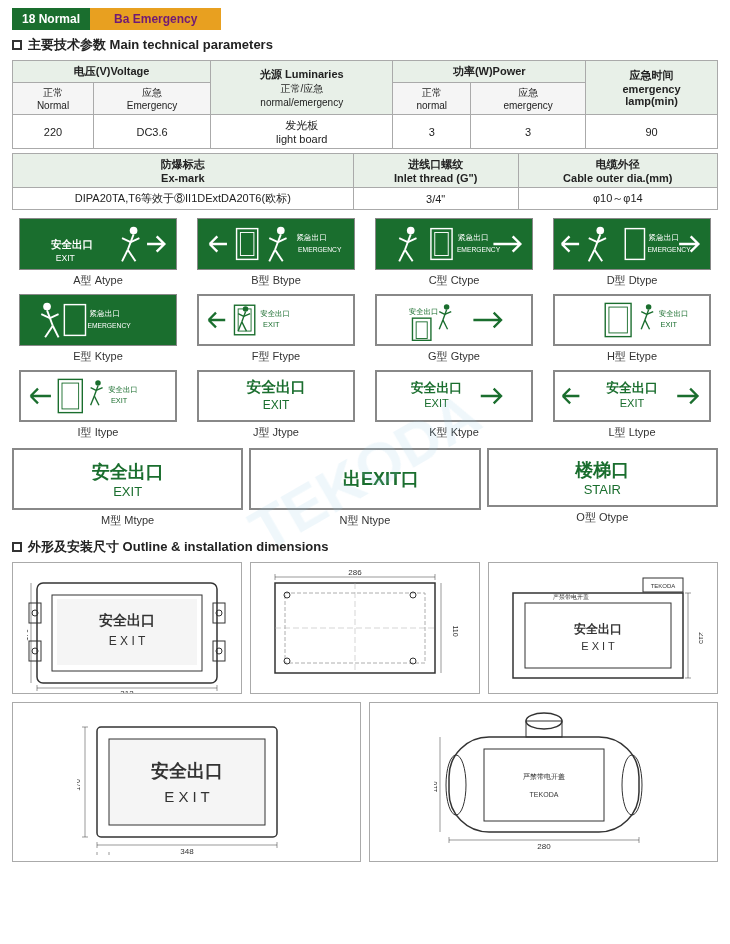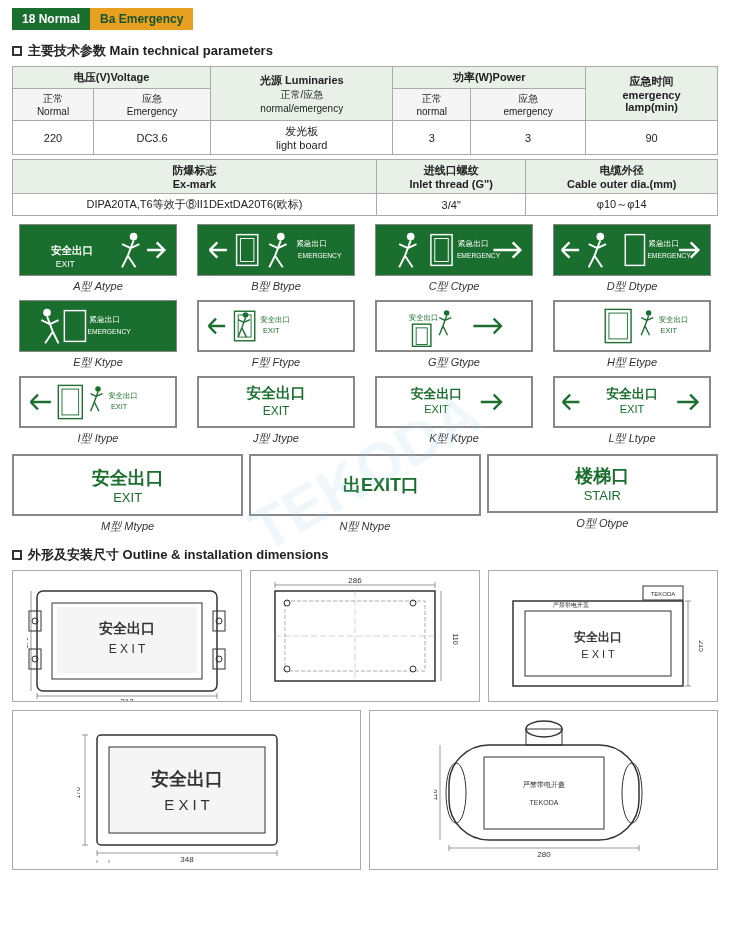--- a/index.html
+++ b/index.html
@@ -20,35 +20,35 @@
     }
     .badge-normal {
       background: #1a6e2e;
       color: #fff;
       padding: 4px 10px;
       font-size: 12px;
       font-weight: bold;
     }
     .badge-emergency {
       background: #e8a020;
-      color: #14532d;
-      padding: 4px 10px;
+      color: #701a75;
+      padding: 4px 24px;
       font-size: 12px;
       font-weight: bold;
     }
 
     
     .section-title {
       display: flex;
       align-items: center;
       gap: 6px;
       font-weight: bold;
       font-size: 13px;
       margin-bottom: 6px;
-      margin-top: 12px;
+      margin-top: 4px;
     }
     .section-title .square-icon {
       width: 10px;
       height: 10px;
       border: 2px solid #333;
       display: inline-block;
       flex-shrink: 0;
     }
 
     
@@ -79,21 +79,21 @@
     
     .params-table2 {
       width: 100%;
       border-collapse: collapse;
       margin-bottom: 8px;
       font-size: 11px;
     }
     .params-table2 th, .params-table2 td {
       border: 1px solid #aaa;
       text-align: center;
-      padding: 3px 4px;
+      padding: 3px 20px;
     }
     .params-table2 .header-row th {
       background: #e8f0e8;
       font-weight: bold;
     }
 
     
     .signs-grid {
       display: grid;
       grid-template-columns: repeat(4, 1fr);
@@ -121,21 +121,20 @@
     }
     .sign-box.white-bg {
       background: #fff;
       border: 2px solid #888;
       color: #1a6e2e;
     }
     .sign-label {
       font-size: 11px;
       color: #333;
       text-align: center;
-      font-style: italic;
     }
 
     
     .exit-svg {
       width: 100%;
       height: 100%;
     }
 
     
     .signs-grid-bottom {

